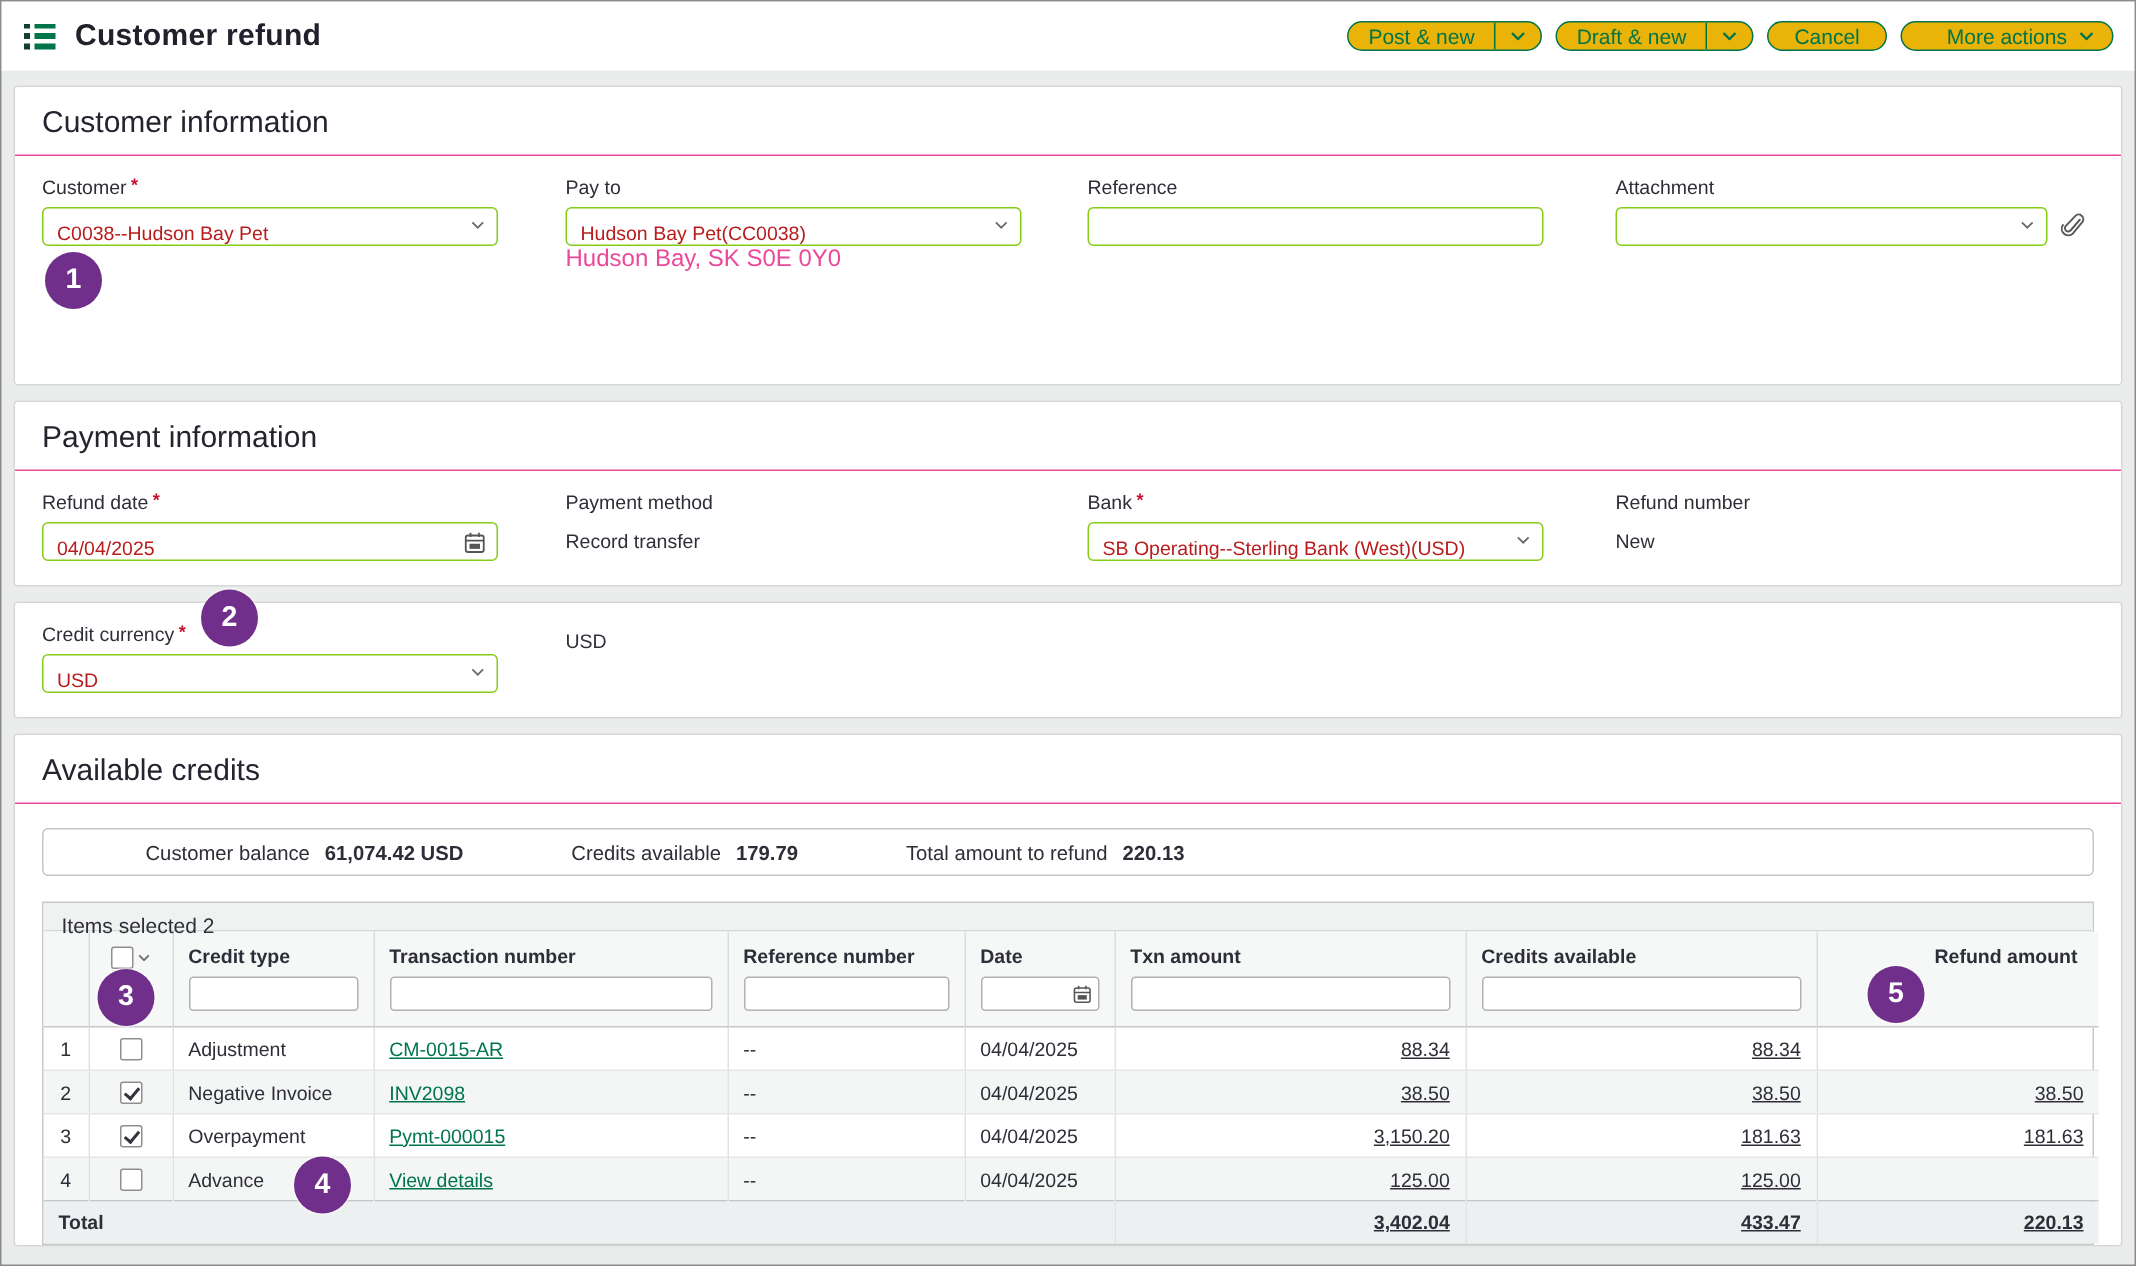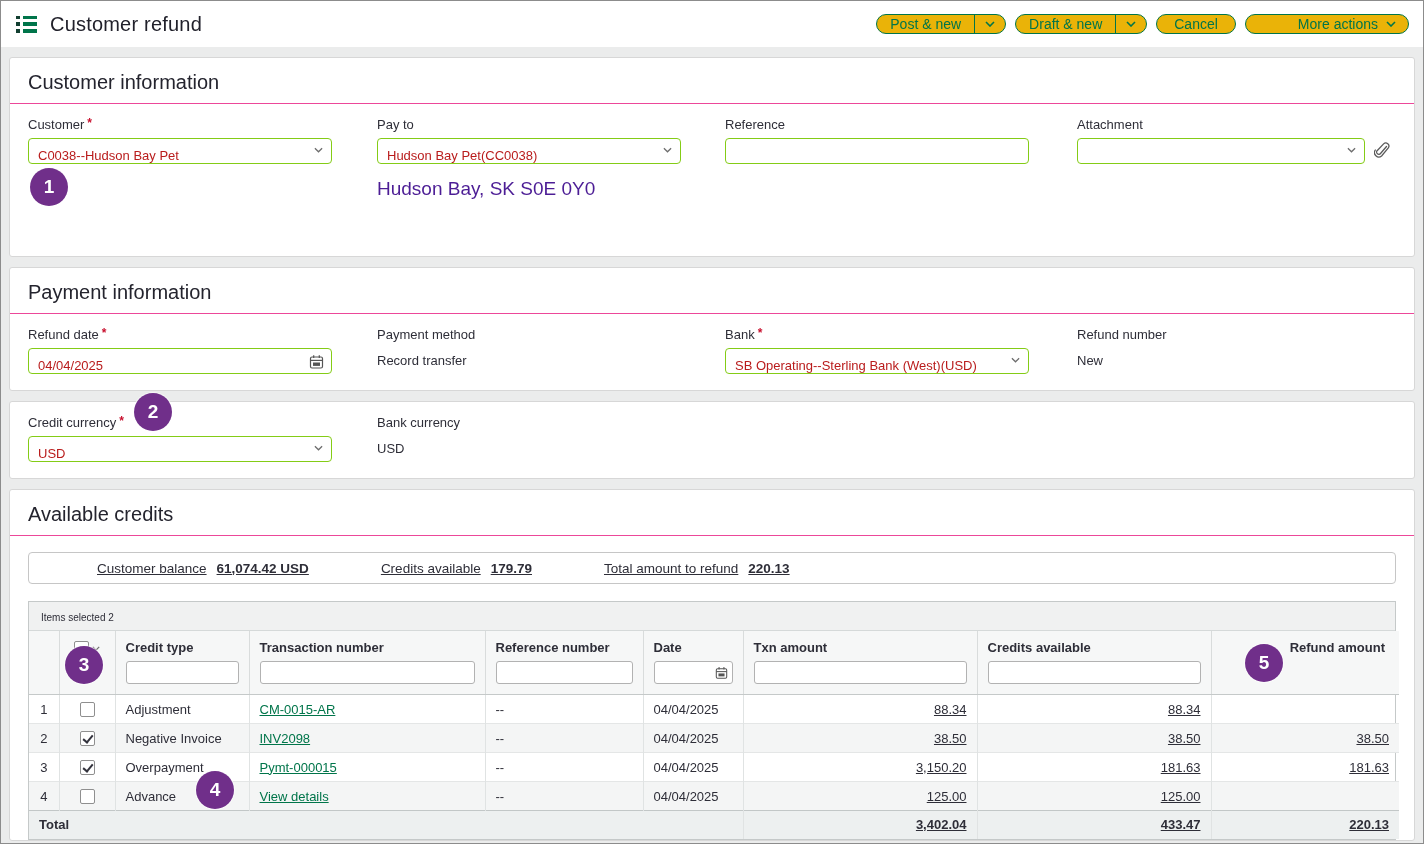--- a/index.html
+++ b/index.html
@@ -9,63 +9,63 @@
   .screen { position:relative; width:1424px; height:844px; border:1px solid #8c8c8c;
             background:#ebecec; overflow:hidden; }
 
   
   .topbar { height:46px; background:#fff; display:flex; align-items:center; }
   .list-icon { width:21px; height:17px; margin-left:15px; display:flex; flex-direction:column;
                justify-content:space-between; cursor:pointer; }
   .list-icon .li-row { height:3.5px; display:flex; gap:3px; }
   .list-icon .li-row i { display:block; width:3.5px; height:100%; background:#123f31; }
   .list-icon .li-row b { display:block; flex:1; height:100%; background:#00754a; }
-  .page-title { font-size:20px; font-weight:400; color:#21212b; margin-left:13px; letter-spacing:.2px; }
+  .page-title { font-size:20px; font-weight:700; color:#21212b; margin-left:13px; letter-spacing:.2px; }
   .actions { margin-left:auto; margin-right:14px; display:flex; gap:9px; }
   .btn { display:inline-flex; align-items:center; height:20px; background:#eab308;
          border:1.5px solid #00754a; border-radius:16px; color:#00754a; font-size:14px;
          cursor:pointer; user-select:none; }
   .btn .lbl { padding:0 13px; white-space:nowrap; }
   .btn .sep { width:1px; align-self:stretch; background:#00754a; }
   .btn .caret { padding:0 10px; display:flex; align-items:center; }
   .btn.plain .lbl { padding:0 17px; }
-  .btn.more .lbl { padding:0 6px 0 16px;margin-left:36px; }
+  .btn.more .lbl { padding:0 6px 0 30px; }
   .btn.more .caret { padding:0 12px 0 2px; }
   svg.cv { display:block; }
 
   
   .content { padding:10px 8px 0; }
   .panel { background:#fff; border:1px solid #d7d7d7; border-radius:3px; margin-bottom:10px; }
   .panel-title { font-size:20px; font-weight:400; color:#24242e; padding:13px 18px 9px;
                  border-bottom:1px solid #ec4899; }
   .panel-body { padding:13px 18px 16px; }
   .grid4 { display:grid; grid-template-columns:349px 348px 352px 1fr; }
   .field label.flabel { display:block; font-size:13px; color:#2e2e38; margin-bottom:6px; }
   .req { color:#c8102e; font-weight:700; margin-left:3px; position:relative; top:-2px; font-size:12px; }
   .control { position:relative; width:304px; height:26px; border:1px solid #84cc16; border-radius:4px;
              background:#fff; display:flex; align-items:flex-end; padding:0 24px 0 9px; font-size:13px;
              color:#b91c1c; cursor:pointer; }
   .control.text { padding-right:9px; cursor:text; }
   .control .sel-caret { position:absolute; right:8px; top:8px; }
   .control .cal { position:absolute; right:7px; top:5px; }
   .static-val { font-size:13px; line-height:26px; color:#2e2e38; }
-  .addr { font-size:19px; color:#4c1d95; margin-top:14px; }
+  .addr { font-size:16px; color:#ec4899; margin-top:0; }
   .attach-row { display:flex; align-items:center; gap:9px; }
   .attach-row .control { width:288px; }
 
   
   .summary-bar { margin:16px 18px 0; height:32px; border:1px solid #c6c6c6; border-radius:4px;
                  display:flex; align-items:center; font-size:13.5px; background:#fff; }
-  .sum-item { display:flex; align-items:flex-end; gap:10px;text-decoration:underline; }
+  .sum-item { display:flex; align-items:flex-end; gap:10px; }
   .sum-item .sv { font-weight:700; }
   .sum-item.s1 { margin-left:68px; } .sum-item.s2 { margin-left:72px; } .sum-item.s3 { margin-left:72px; }
 
   .grid-block { margin:17px 18px 0; border:1px solid #c5c9c9; background:#fff; }
-  .items-bar { height:29px; line-height:31px; padding-left:12px; background:#f0f1f1;
-               border-bottom:1px solid #d5d9d9; font-size:10px; color:#2e2e38; }
+  .items-bar { height:19px; line-height:31px; padding-left:12px; background:#f0f1f1;
+               border-bottom:1px solid #d5d9d9; font-size:14px; color:#2e2e38; }
   table.credits { width:100%; border-collapse:collapse; table-layout:fixed; font-size:13px; }
   table.credits th { background:#f6f7f7; border-left:1px solid #d9dcdc; border-bottom:1px solid #c5c9c9;
                      vertical-align:top; padding:0; font-weight:700; text-align:left; }
   table.credits th:first-child, table.credits td:first-child { border-left:none; }
   th .col-label { font-size:13px; color:#2e2e38; padding:9px 10px 0; white-space:nowrap; }
   th .col-filter { padding:6px 10px 10px; position:relative; }
   th .col-filter input { width:100%; height:23px; border:1px solid #b2b2b2; border-radius:3px;
                          font-size:12px; padding:0 6px; outline:none; background:#fff; }
   th.th-date .col-filter input { padding-right:22px; }
   th .filter-cal { position:absolute; right:15px; top:11px; }
@@ -242,21 +242,20 @@
         <div class="field">
           <label class="flabel"><span>Credit currency</span><span class="req">*</span></label>
           <div class="control">
             <span>USD</span>
             <svg class="cv sel-caret" width="9" height="6" viewBox="0 0 10 6">
                 <path d="M1 1l4 4 4-4" fill="none" stroke="#6d6d6d" stroke-width="1.4"></path>
               </svg>
           </div>
         </div>
         <div class="field">
-          <label class="flabel"><span>Bank currency</span></label>
           <div class="static-val">USD</div>
         </div>
         <div></div>
           <div></div>
       </div>
     </section>
 
     <section class="panel">
       <h2 class="panel-title">Available credits</h2>
 

